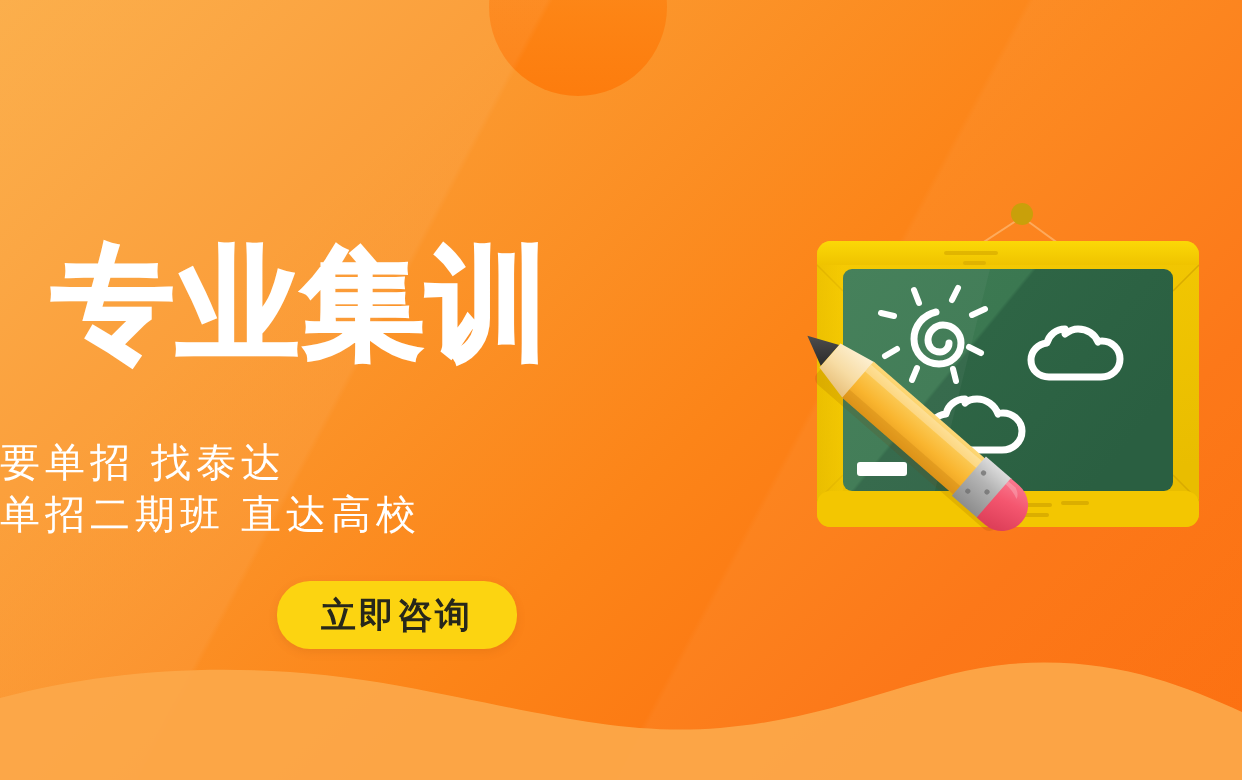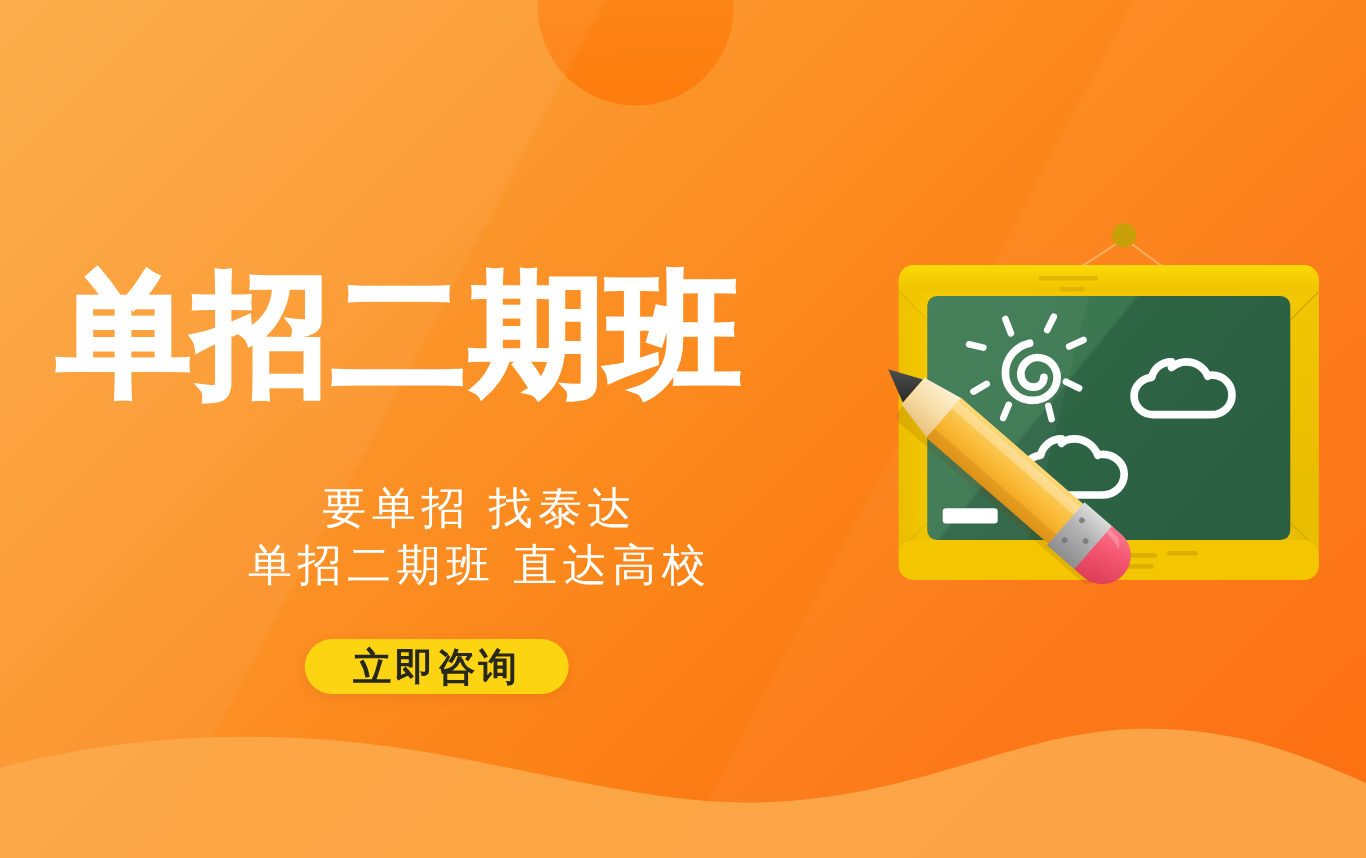--- a/index.html
+++ b/index.html
@@ -34,30 +34,30 @@
     position:absolute;left:52px;top:243px;
     font-size:122px;line-height:1;
     font-weight:900;color:#FFFFFF;
     letter-spacing:3px;
     font-family:"DejaVu Sans","Liberation Sans",sans-serif;
     -webkit-text-stroke:3px #FFFFFF;
     white-space:nowrap;
   }
 
   .sub-wrap{
-    position:absolute;left:0;top:436px;width:800px;text-align:center;padding-left:36px;
+    position:absolute;left:0;top:436px;width:800px;
   }
   .subline{
     color:#FFFFFF;font-size:40px;line-height:1.30;
     letter-spacing:5px;font-weight:400;white-space:nowrap;
   }
 
   .cta{
     position:absolute;left:277px;top:581px;
-    width:240px;height:50px;border-radius:33px;
+    width:240px;height:68px;border-radius:33px;
     background:#FCD411;
     display:flex;align-items:center;justify-content:center;
     color:#27271B;font-size:35px;font-weight:700;letter-spacing:3px;
     box-shadow:0 3px 10px rgba(140,60,0,.13);
     cursor:pointer;border:none;padding:0;
     font-family:Liberation Mono, monospace;
   }
 
   
   #board-art{position:absolute;left:760px;top:195px;width:482px;height:430px;}
@@ -210,21 +210,21 @@
         <circle cx="237" cy="218" r="2.6"></circle>
         <circle cx="237" cy="242" r="2.6"></circle>
         <circle cx="252" cy="230" r="2.6"></circle>
       </g>
 
       <path d="M261,204 h11 a26,26 0 0 1 0,52 h-11 Z" fill="url(#eraserG)"></path>
       <path d="M261,208 h10 a22,12 0 0 1 8,8 a40,40 0 0 0 -18,-4 Z" fill="#FFFFFF" opacity="0.22"></path>
     </g>
   </svg>
 
-  <div class="headline">单招二期班</div>
+  <div class="headline">专业集训</div>
 
   <div class="sub-wrap">
     <div class="subline">要单招 找泰达</div>
     <div class="subline">单招二期班 直达高校</div>
   </div>
 
   <button class="cta">立即咨询</button>
 
 </div>
 

